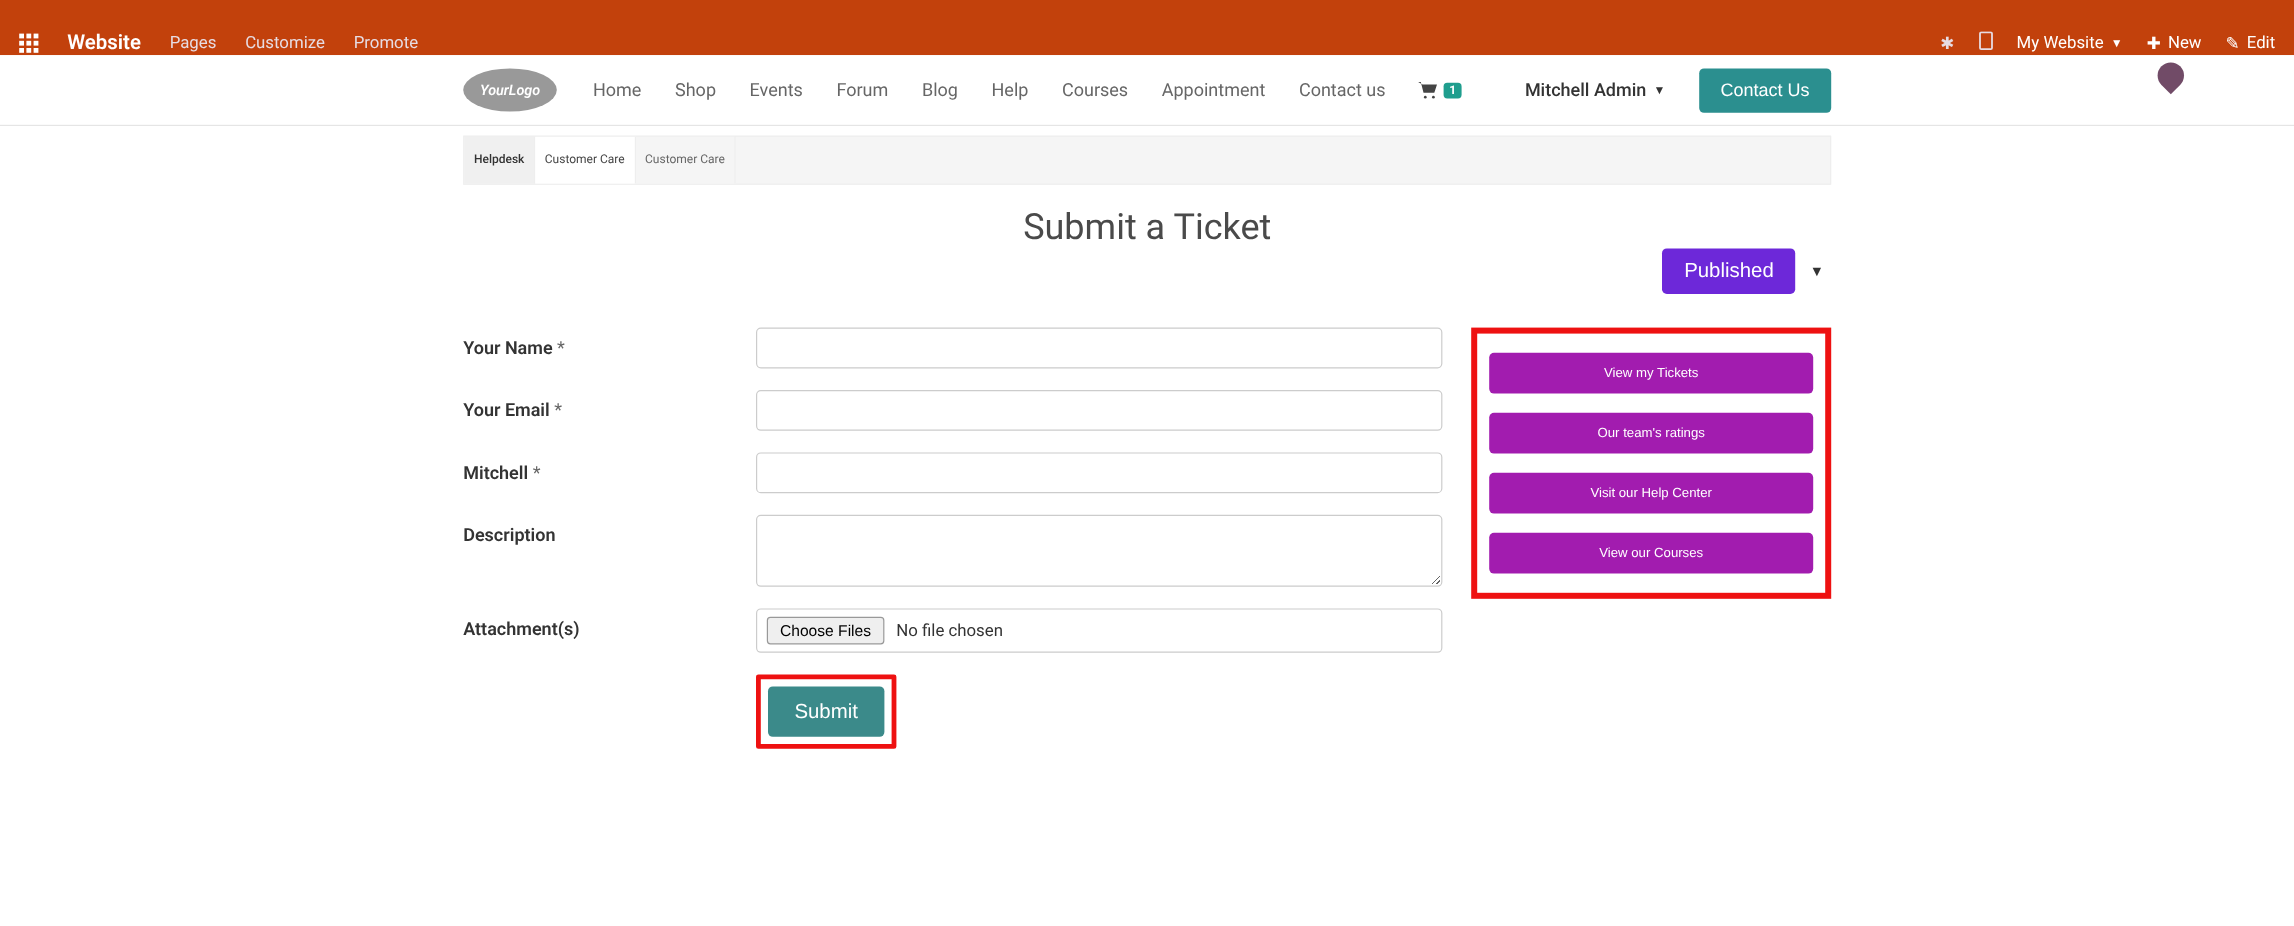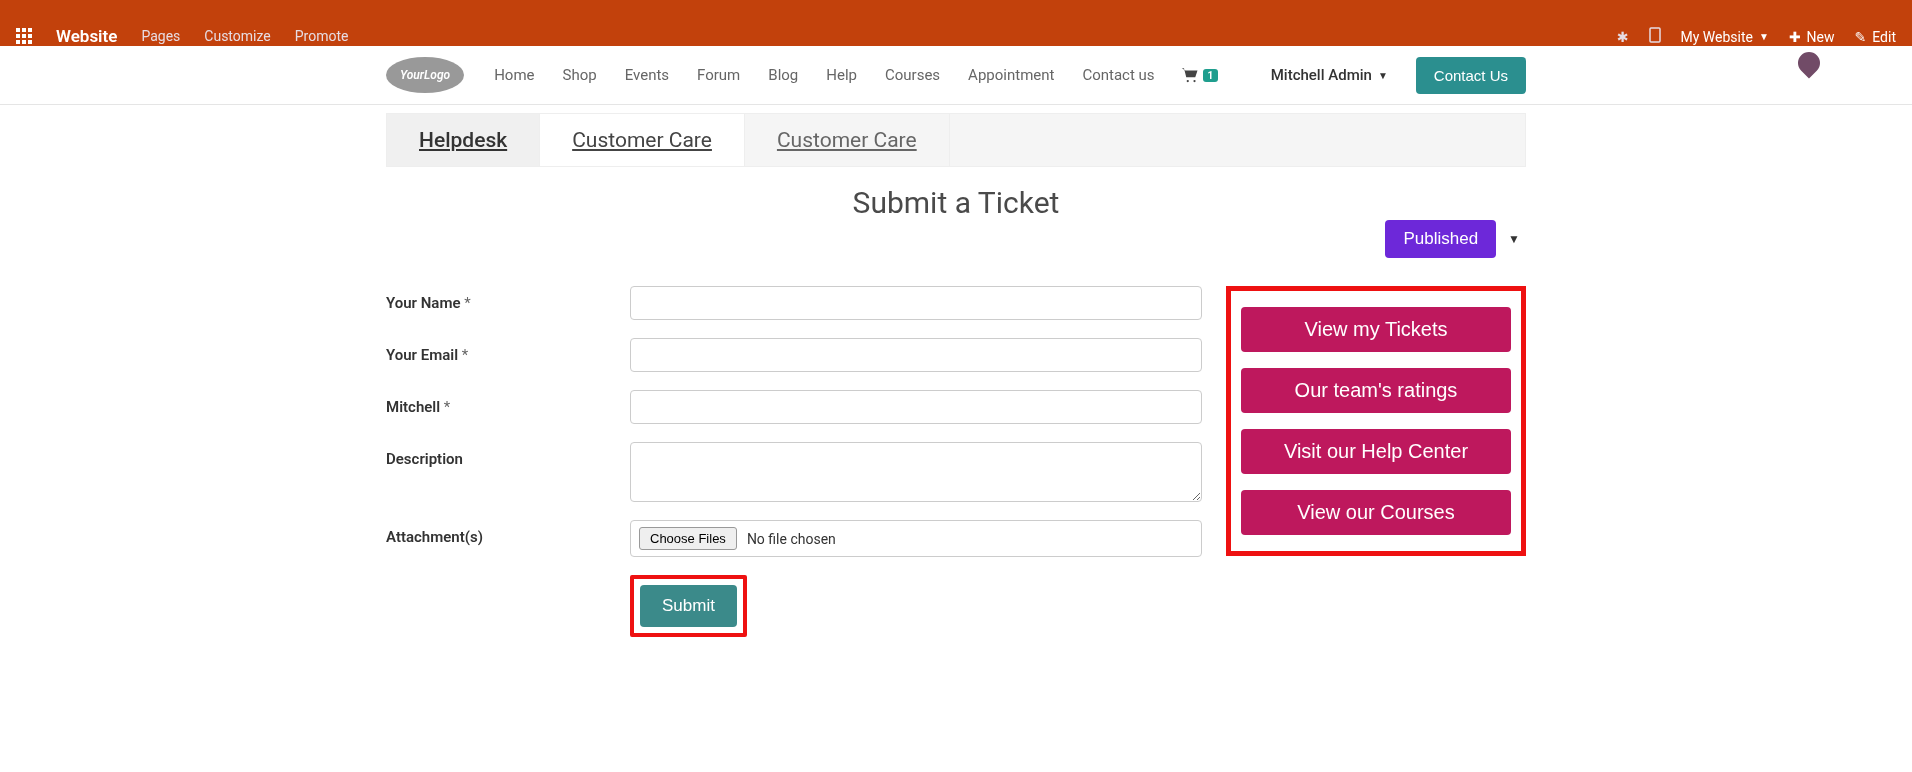--- a/index.html
+++ b/index.html
@@ -88,26 +88,25 @@
       padding: 0 0 40px;
     }
     
     .breadcrumb-bar {
       background: #f5f5f5;
       border: 1px solid #eee;
       display: flex;
       margin-top: 8px;
     }
     .bc-item {
-      padding: 14px 32px;
-      font-size: 21px;
+      padding: 14px 8px;
+      font-size: 10px;
       color: #666;
       border-right: 1px solid #eee;
       background: #f5f5f5;
-      text-decoration: underline;
     }
     .bc-item.strong { color: #333; font-weight: 500; background: #f0f0f0; }
     .bc-item.active { background: #fff; color: #444; }
     
     .page-head-row {
       display: flex;
       align-items: center;
       margin: 18px 0 28px;
       flex-direction: column;
     }
@@ -194,26 +193,26 @@
     }
     
     .side-panel {
       border: 5px solid #e11;
       padding: 16px 10px;
       display: flex;
       flex-direction: column;
       gap: 16px;
     }
     .side-btn {
-      background: #be185d;
+      background: #a21caf;
       color: #fff;
       border: none;
       padding: 11px;
       border-radius: 4px;
-      font-size: 20px;
+      font-size: 11px;
       cursor: pointer;
       text-align: center;
     }
     
     .cart-svg { fill: #444; width: 18px; height: 16px; }
     .plus-icon, .pencil-icon, .bug-icon, .mobile-icon { font-size: 14px; }
   </style>
 </head>
 <body>
 

